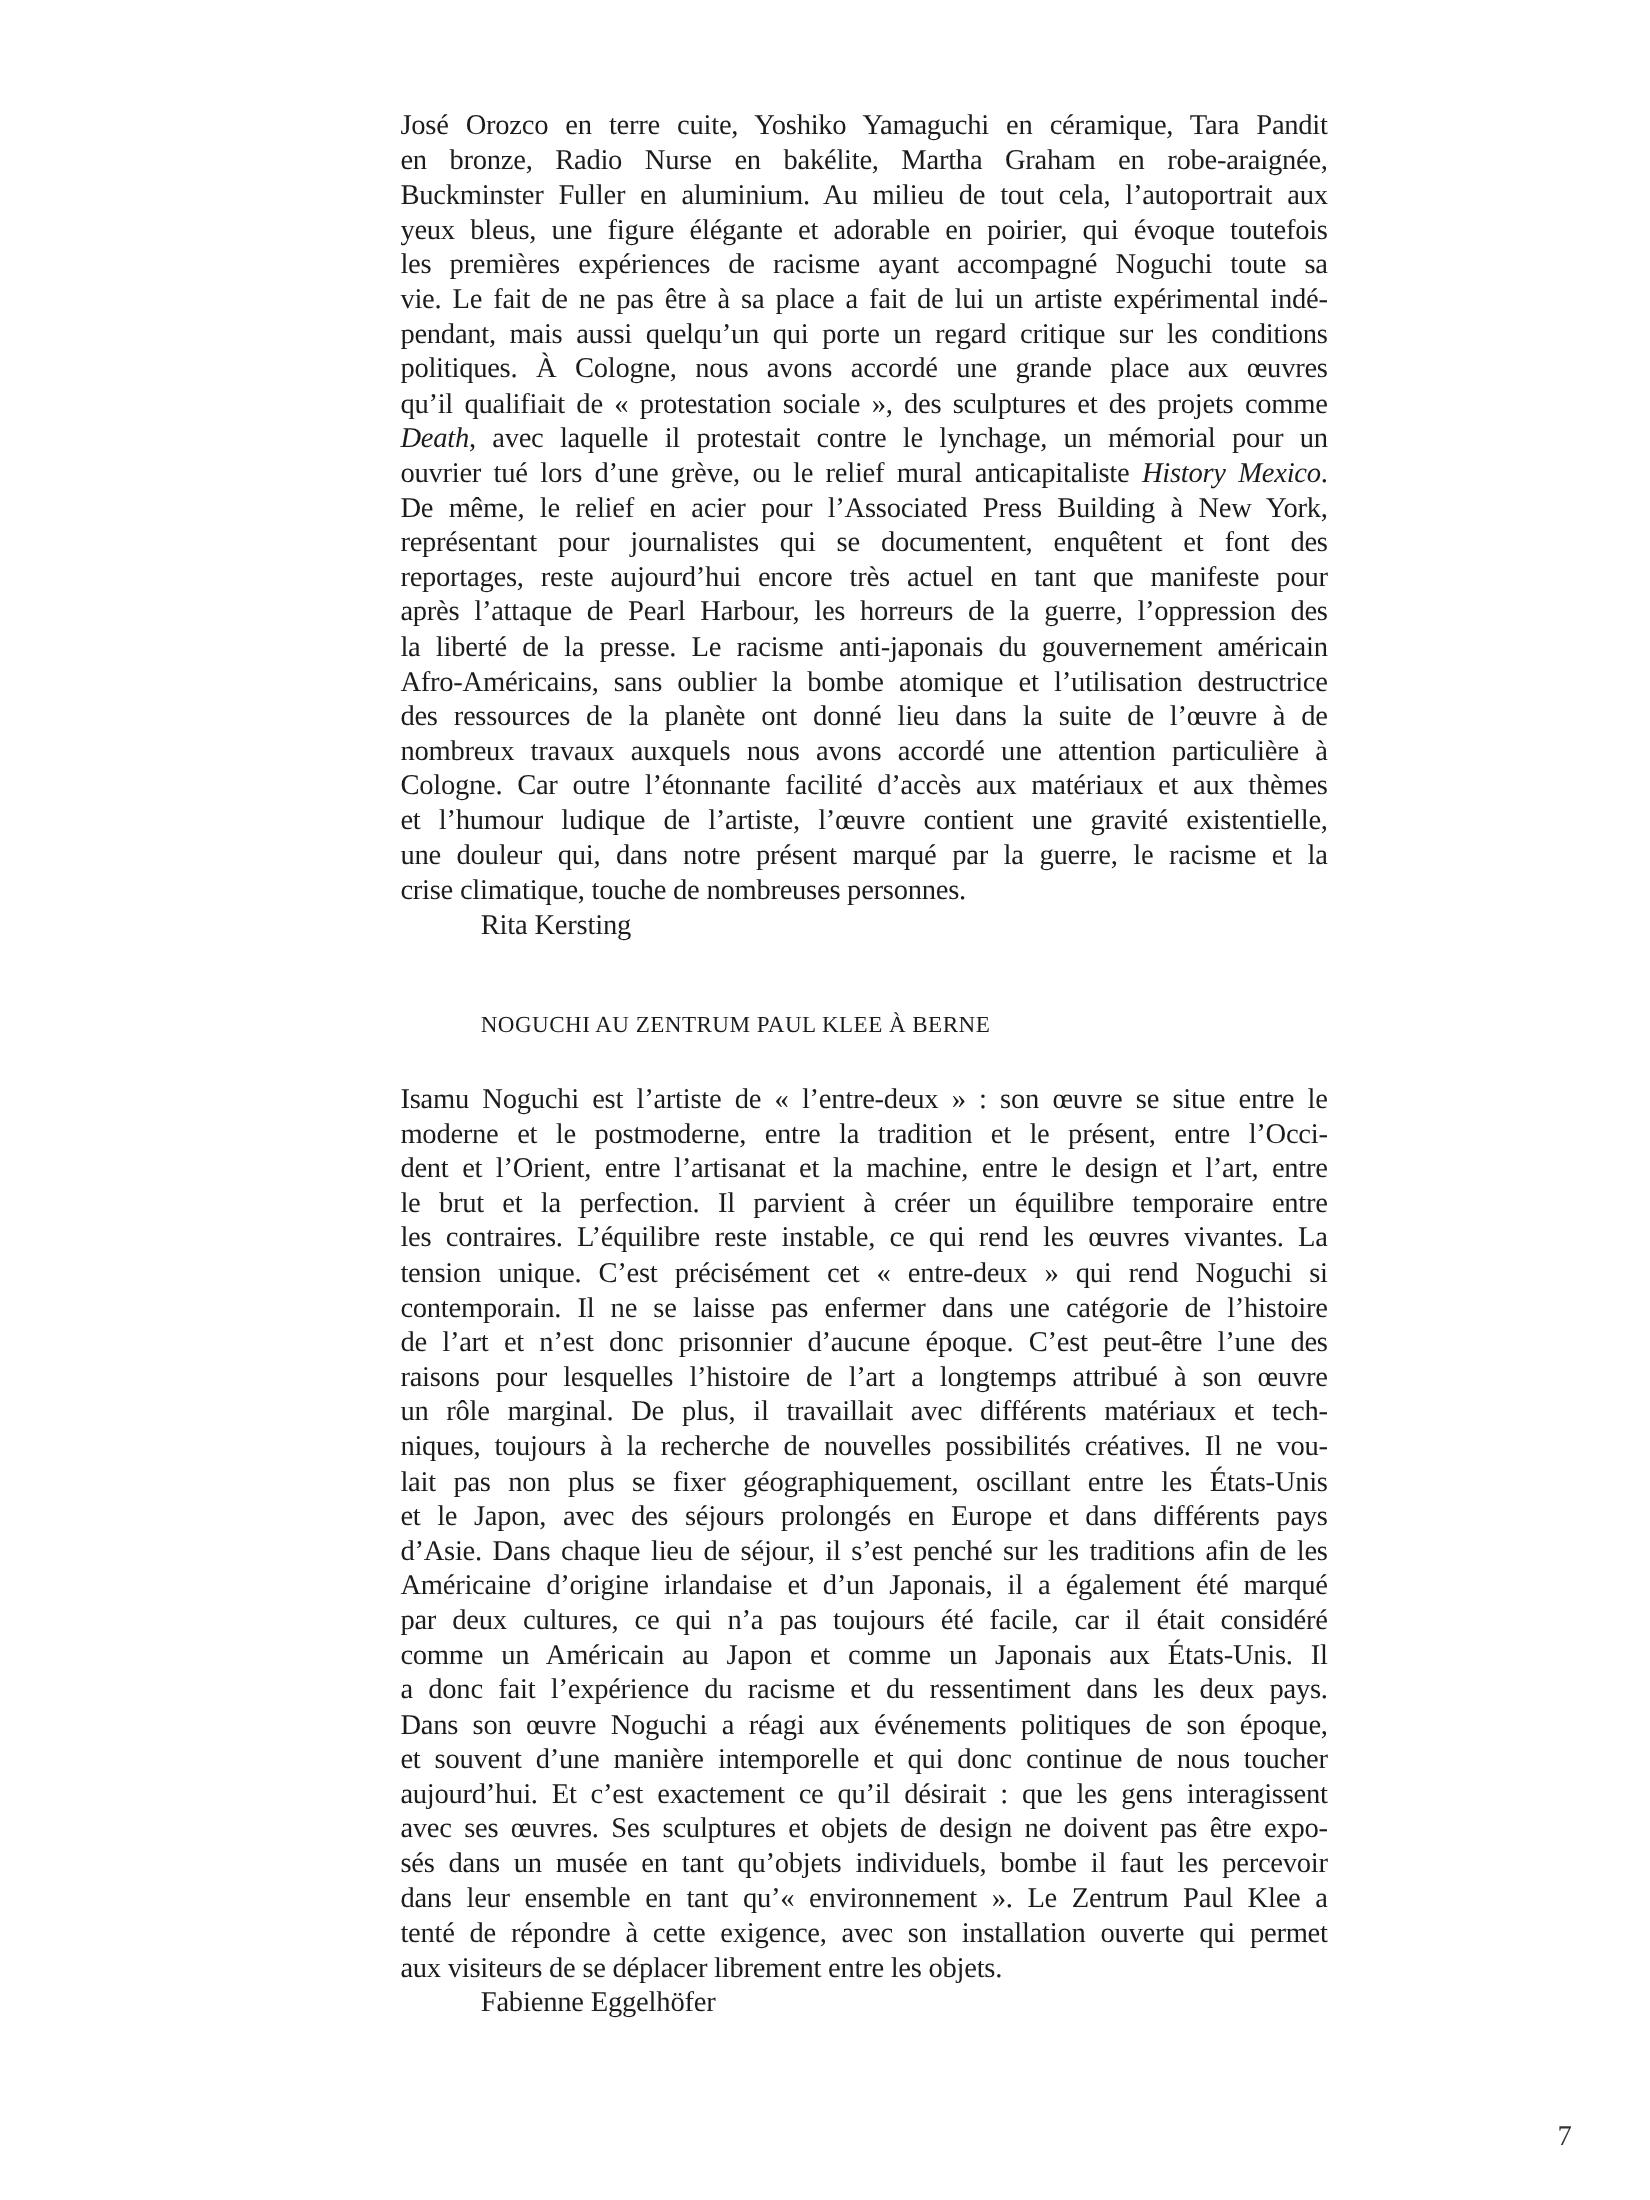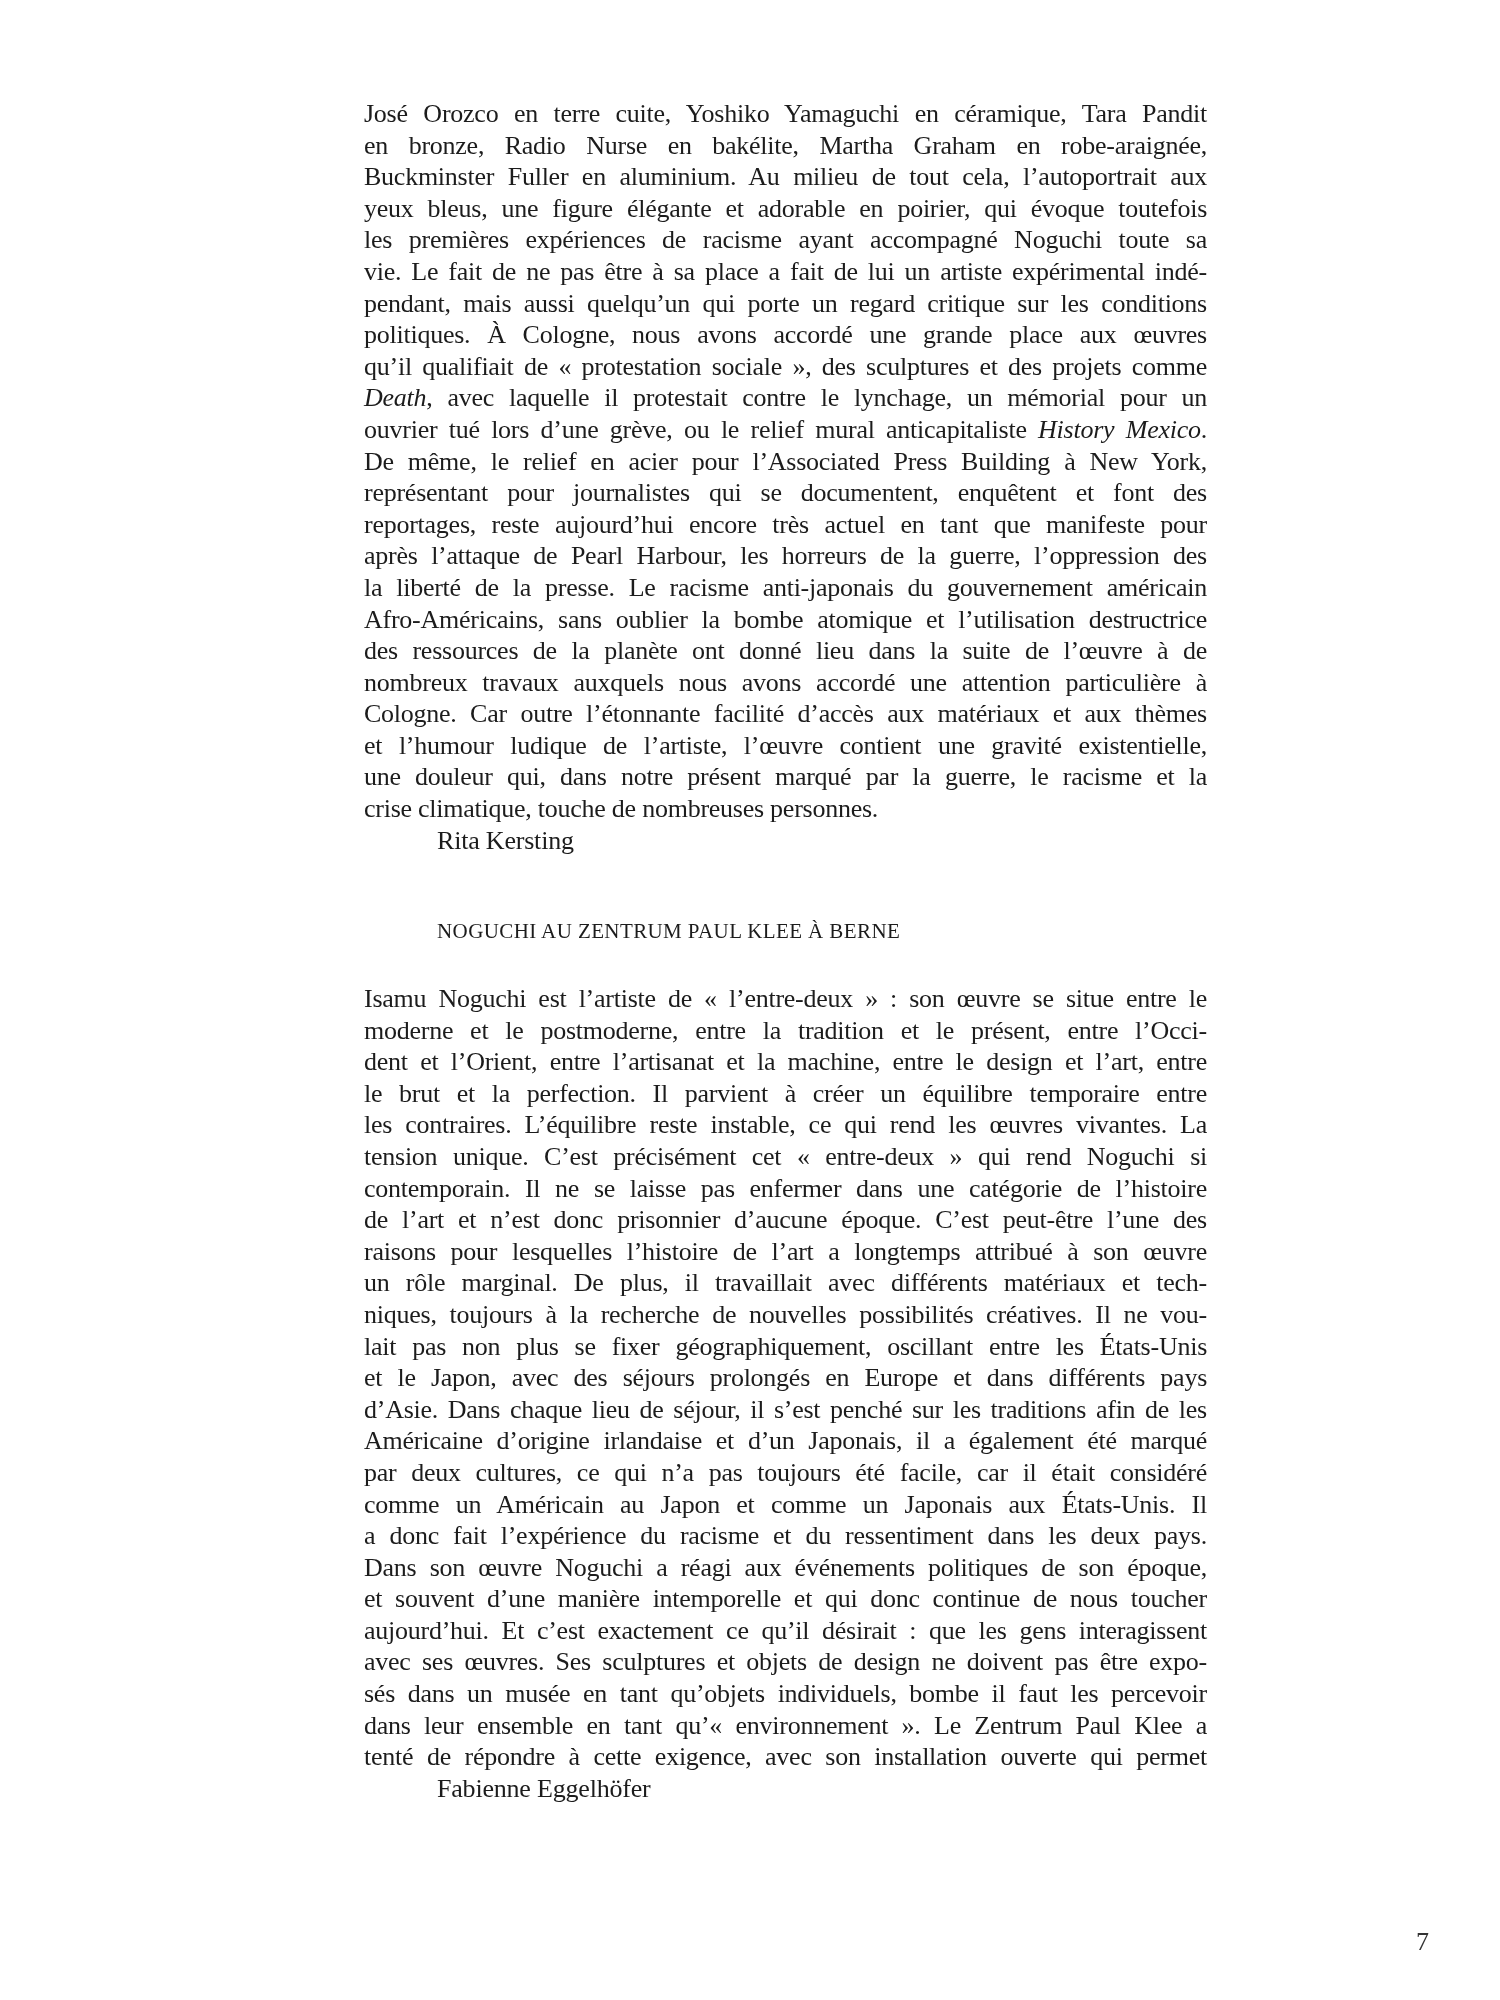--- a/index.html
+++ b/index.html
@@ -75,18 +75,19 @@
         <div class="line">par deux cultures, ce qui n’a pas toujours été facile, car il était considéré</div>
         <div class="line">comme un Américain au Japon et comme un Japonais aux États-Unis. Il</div>
         <div class="line">a donc fait l’expérience du racisme et du ressentiment dans les deux pays.</div>
         <div class="line">Dans son œuvre Noguchi a réagi aux événements politiques de son époque,</div>
         <div class="line">et souvent d’une manière intemporelle et qui donc continue de nous toucher</div>
         <div class="line">aujourd’hui. Et c’est exactement ce qu’il désirait : que les gens interagissent</div>
         <div class="line">avec ses œuvres. Ses sculptures et objets de design ne doivent pas être expo-</div>
         <div class="line">sés dans un musée en tant qu’objets individuels, bombe il faut les percevoir</div>
         <div class="line">dans leur ensemble en tant qu’« environnement ». Le Zentrum Paul Klee a</div>
         <div class="line">tenté de répondre à cette exigence, avec son installation ouverte qui permet</div>
+        <div class="line last">aux visiteurs de se déplacer librement entre les objets.</div>
       </div>
     <div class="sig">Fabienne Eggelhöfer</div>
   </div>
 
   <div class="page-number">7</div>
 </div>
 
 </body></html>

